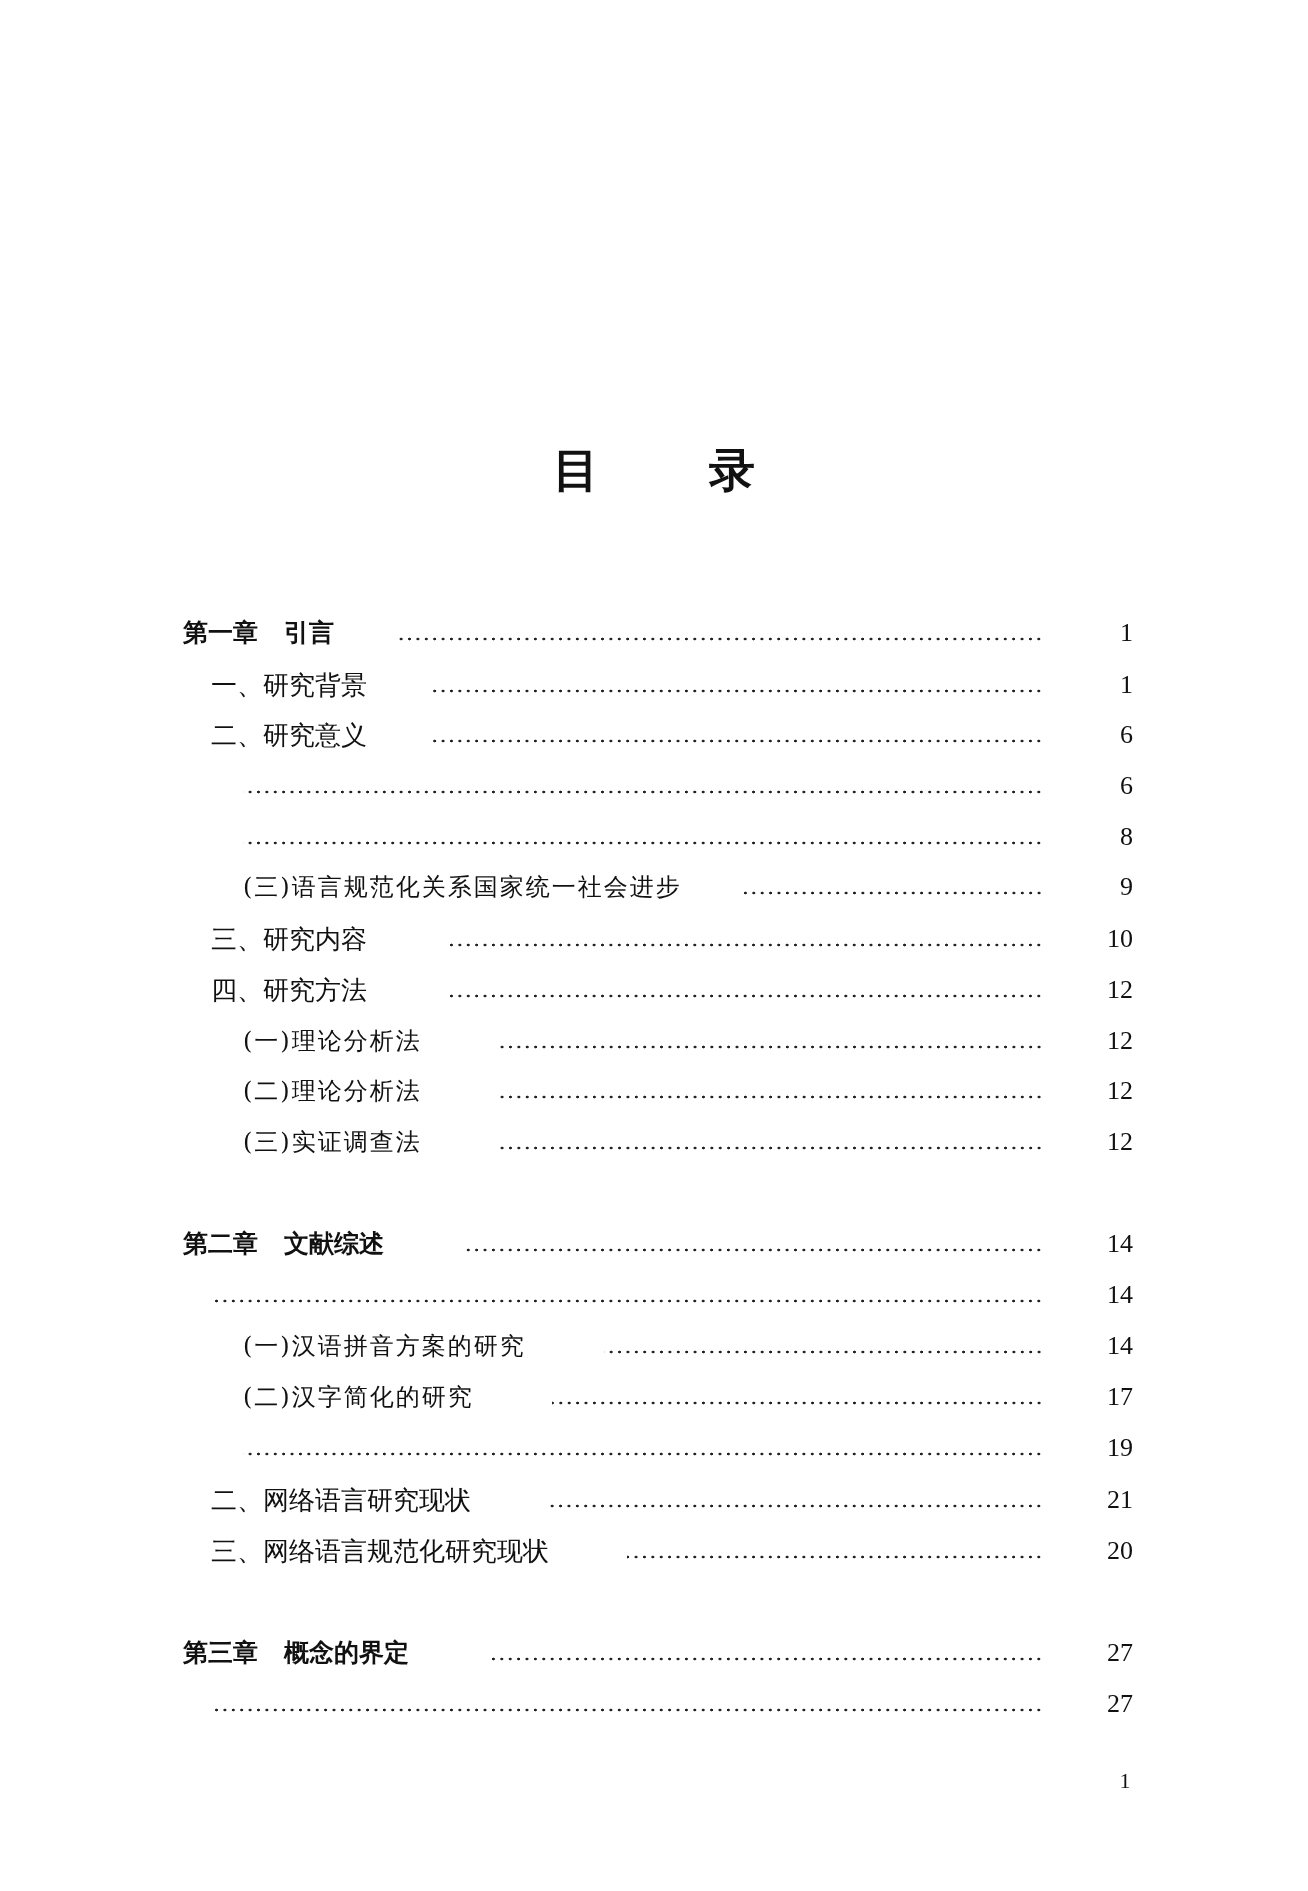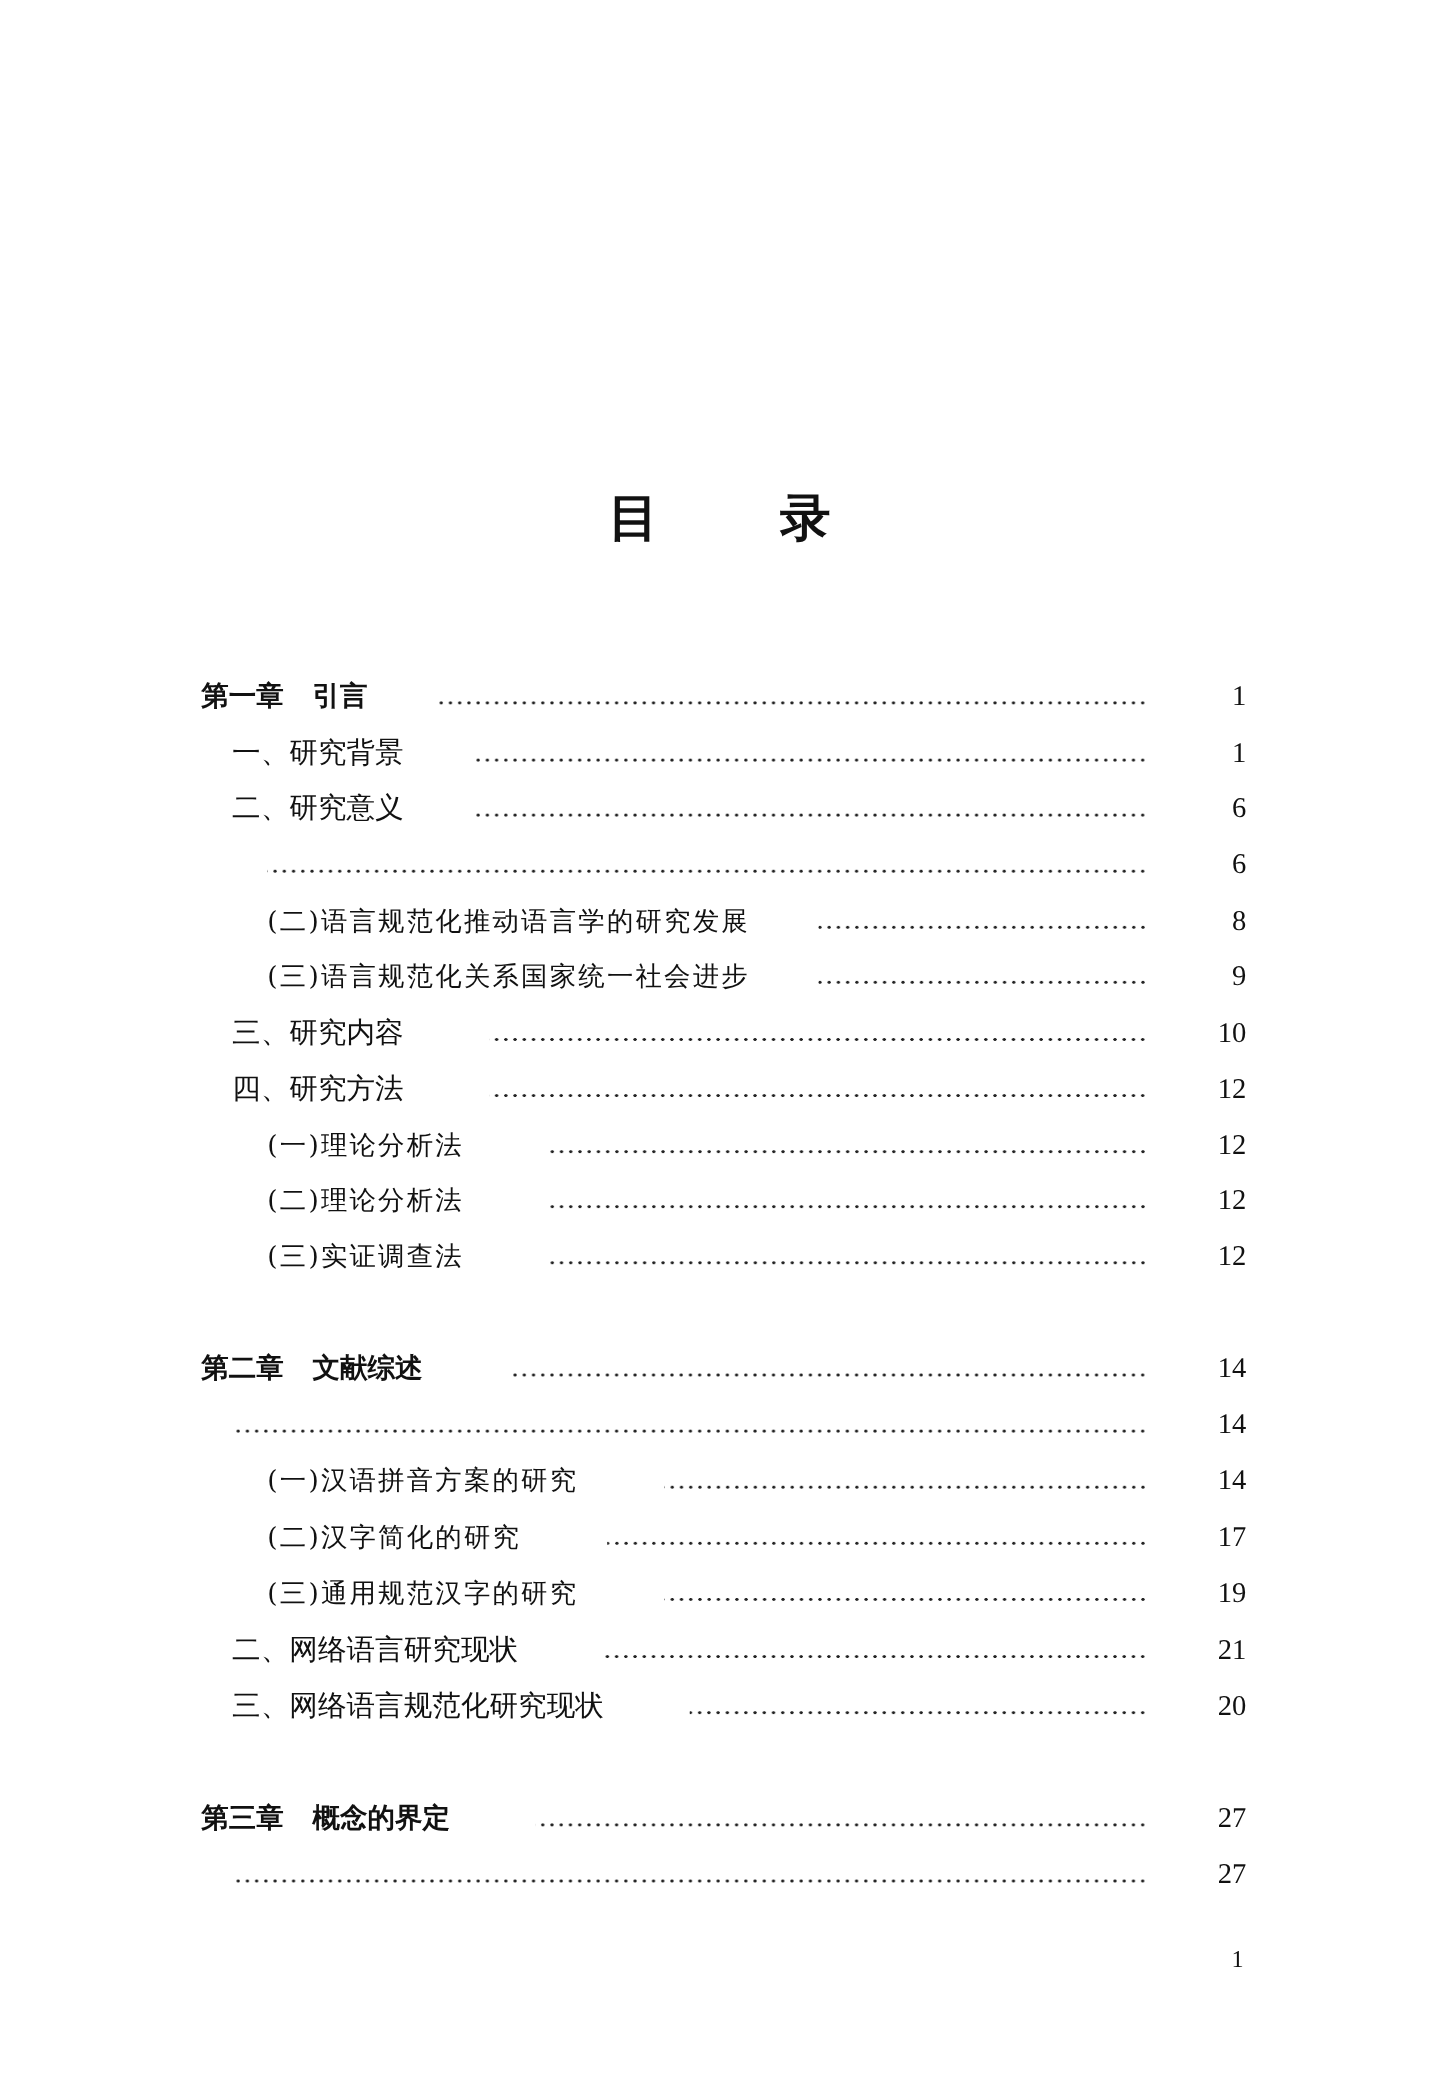--- a/index.html
+++ b/index.html
@@ -122,21 +122,20 @@
   <div class="row lvl1" style="top:715px">
     <span class="label">二、研究意义</span>
     <span class="leader"></span>
     <span class="page">6</span>
   </div>
   <div class="row lvl2" style="top:766px">
     <span class="leader"></span>
     <span class="page">6</span>
   </div>
   <div class="row lvl2" style="top:817px">
-    <span class="label">(二)语言规范化推动语言学的研究发展</span>
     <span class="leader"></span>
     <span class="page">8</span>
   </div>
   <div class="row lvl2" style="top:867px">
     <span class="label">(三)语言规范化关系国家统一社会进步</span>
     <span class="leader"></span>
     <span class="page">9</span>
   </div>
   <div class="row lvl1" style="top:919px">
     <span class="label" style="padding-right:30px">三、研究内容</span>
@@ -177,21 +176,20 @@
     <span class="label" style="padding-right:30px">(一)汉语拼音方案的研究</span>
     <span class="leader"></span>
     <span class="page">14</span>
   </div>
   <div class="row lvl2" style="top:1377px">
     <span class="label" style="padding-right:30px">(二)汉字简化的研究</span>
     <span class="leader"></span>
     <span class="page">17</span>
   </div>
   <div class="row lvl2" style="top:1428px">
-    <span class="label" style="padding-right:30px">(三)通用规范汉字的研究</span>
     <span class="leader"></span>
     <span class="page">19</span>
   </div>
   <div class="row lvl1" style="top:1480px">
     <span class="label" style="padding-right:30px">二、网络语言研究现状</span>
     <span class="leader"></span>
     <span class="page">21</span>
   </div>
   <div class="row lvl1" style="top:1531px">
     <span class="label" style="padding-right:30px">三、网络语言规范化研究现状</span>

